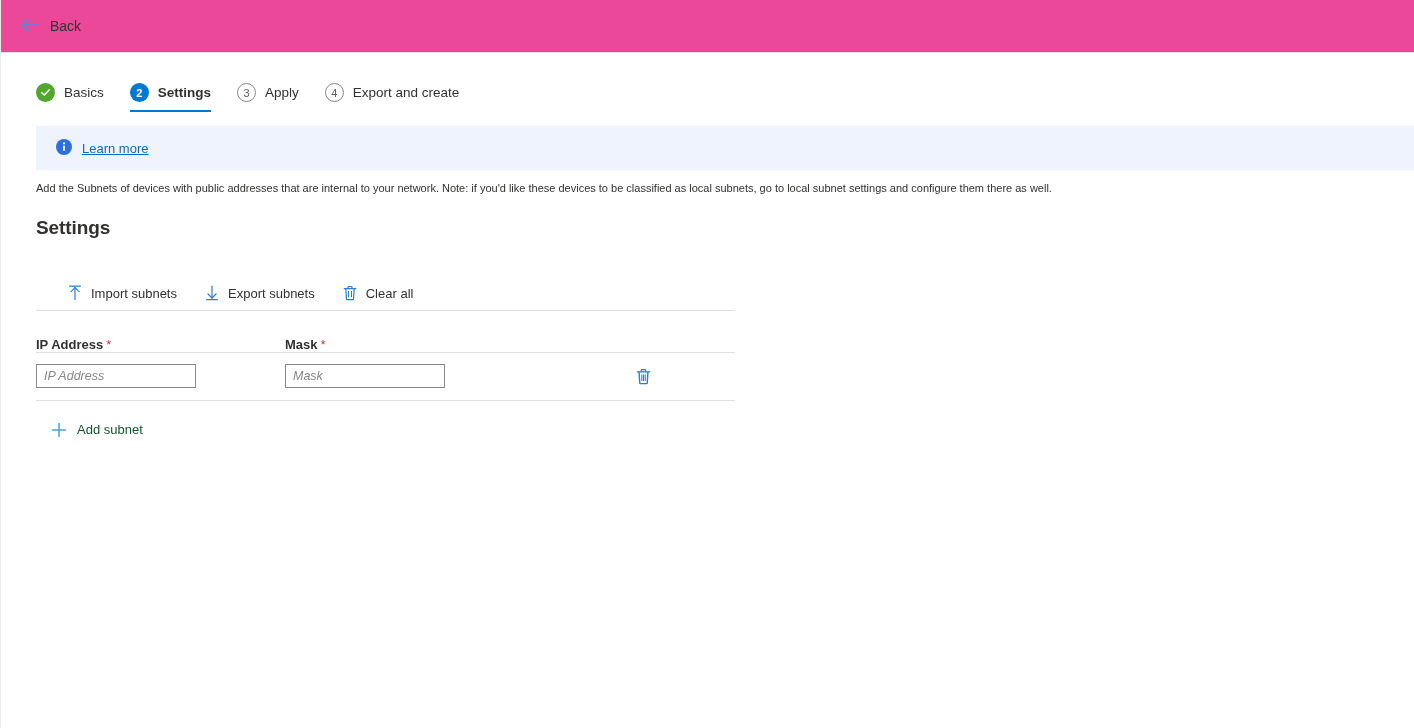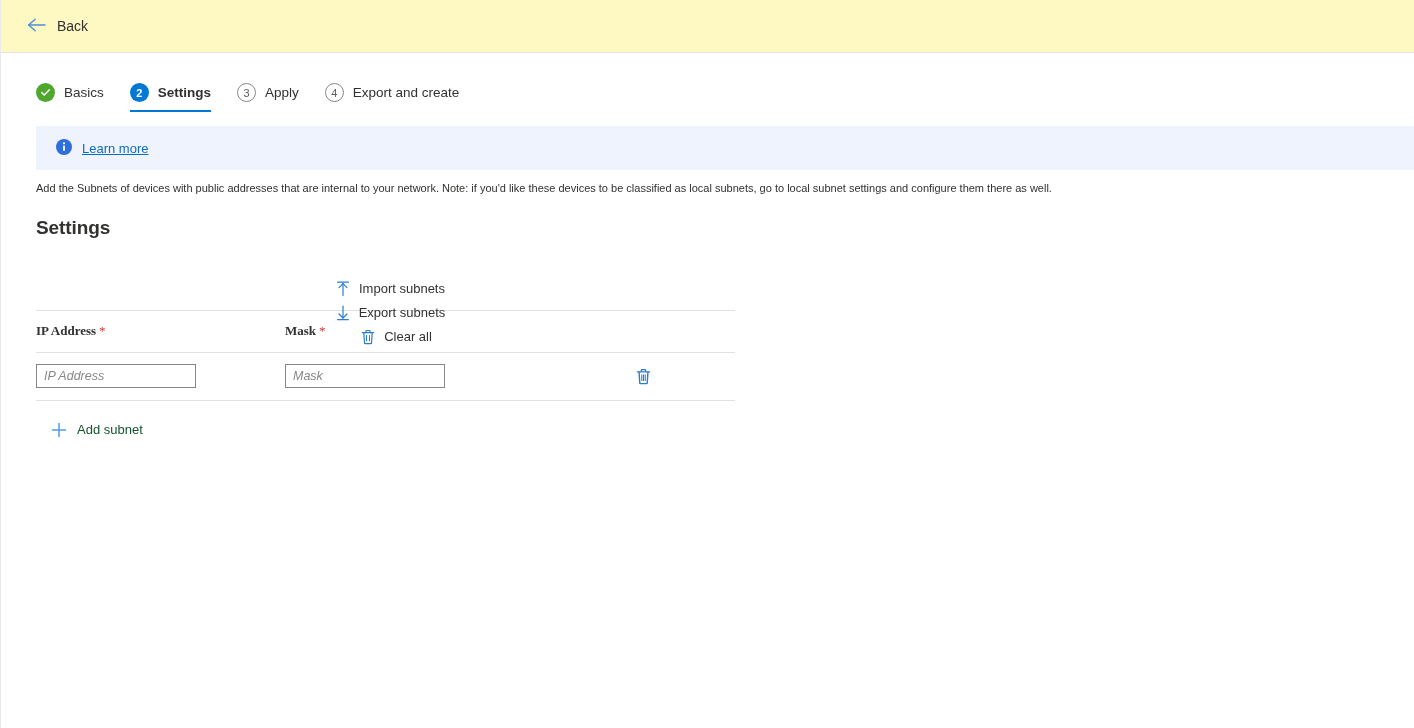--- a/index.html
+++ b/index.html
@@ -27,22 +27,22 @@
     background: #eaeaea;
     z-index: 5;
   }
 
   
   .topbar {
     height: 53px;
     border-bottom: 1px solid #e5e5e5;
     display: flex;
     align-items: center;
-    padding-left: 25px;
-    background: #fef9c3;
+    padding-left: 18px;
+    background: #ec4899;
   }
   .back-button {
     display: inline-flex;
     align-items: center;
     gap: 11px;
     cursor: pointer;
     background: none;
     border: none;
     padding: 4px 2px;
     font-family: inherit;
@@ -152,44 +152,42 @@
     width: 699px;
     margin-top: 38px;
   }
   .toolbar {
     display: flex;
     align-items: center;
     height: 34px;
     padding-left: 26px;
     gap: 0;
     border-bottom: 1px solid #e1e1e1;
-    flex-direction: column;
   }
   .toolbar-btn {
     display: inline-flex;
     align-items: center;
     gap: 9px;
     background: none;
     border: none;
     cursor: pointer;
     padding: 4px 10px 4px 6px;
     font-family: inherit;
     font-size: 13px;
     color: #323130;
     margin-right: 12px;
   }
   .toolbar-btn:last-child { margin-right: 0; text-align: center; }
   .toolbar-btn svg { display: block; flex: none; }
 
   .table-head {
     display: flex;
-    align-items: center;
+    align-items: flex-end;
     height: 42px;
     border-bottom: 1px solid #e1e1e1;
-    font-family: Liberation Serif, serif;
   }
   .col-ip { width: 249px; flex: none; }
   .col-mask { width: 249px; flex: none; }
   .col-act { flex: 1; }
   .th {
     font-size: 13px;
     font-weight: 700;
     color: #323130;
   }
   .req {

